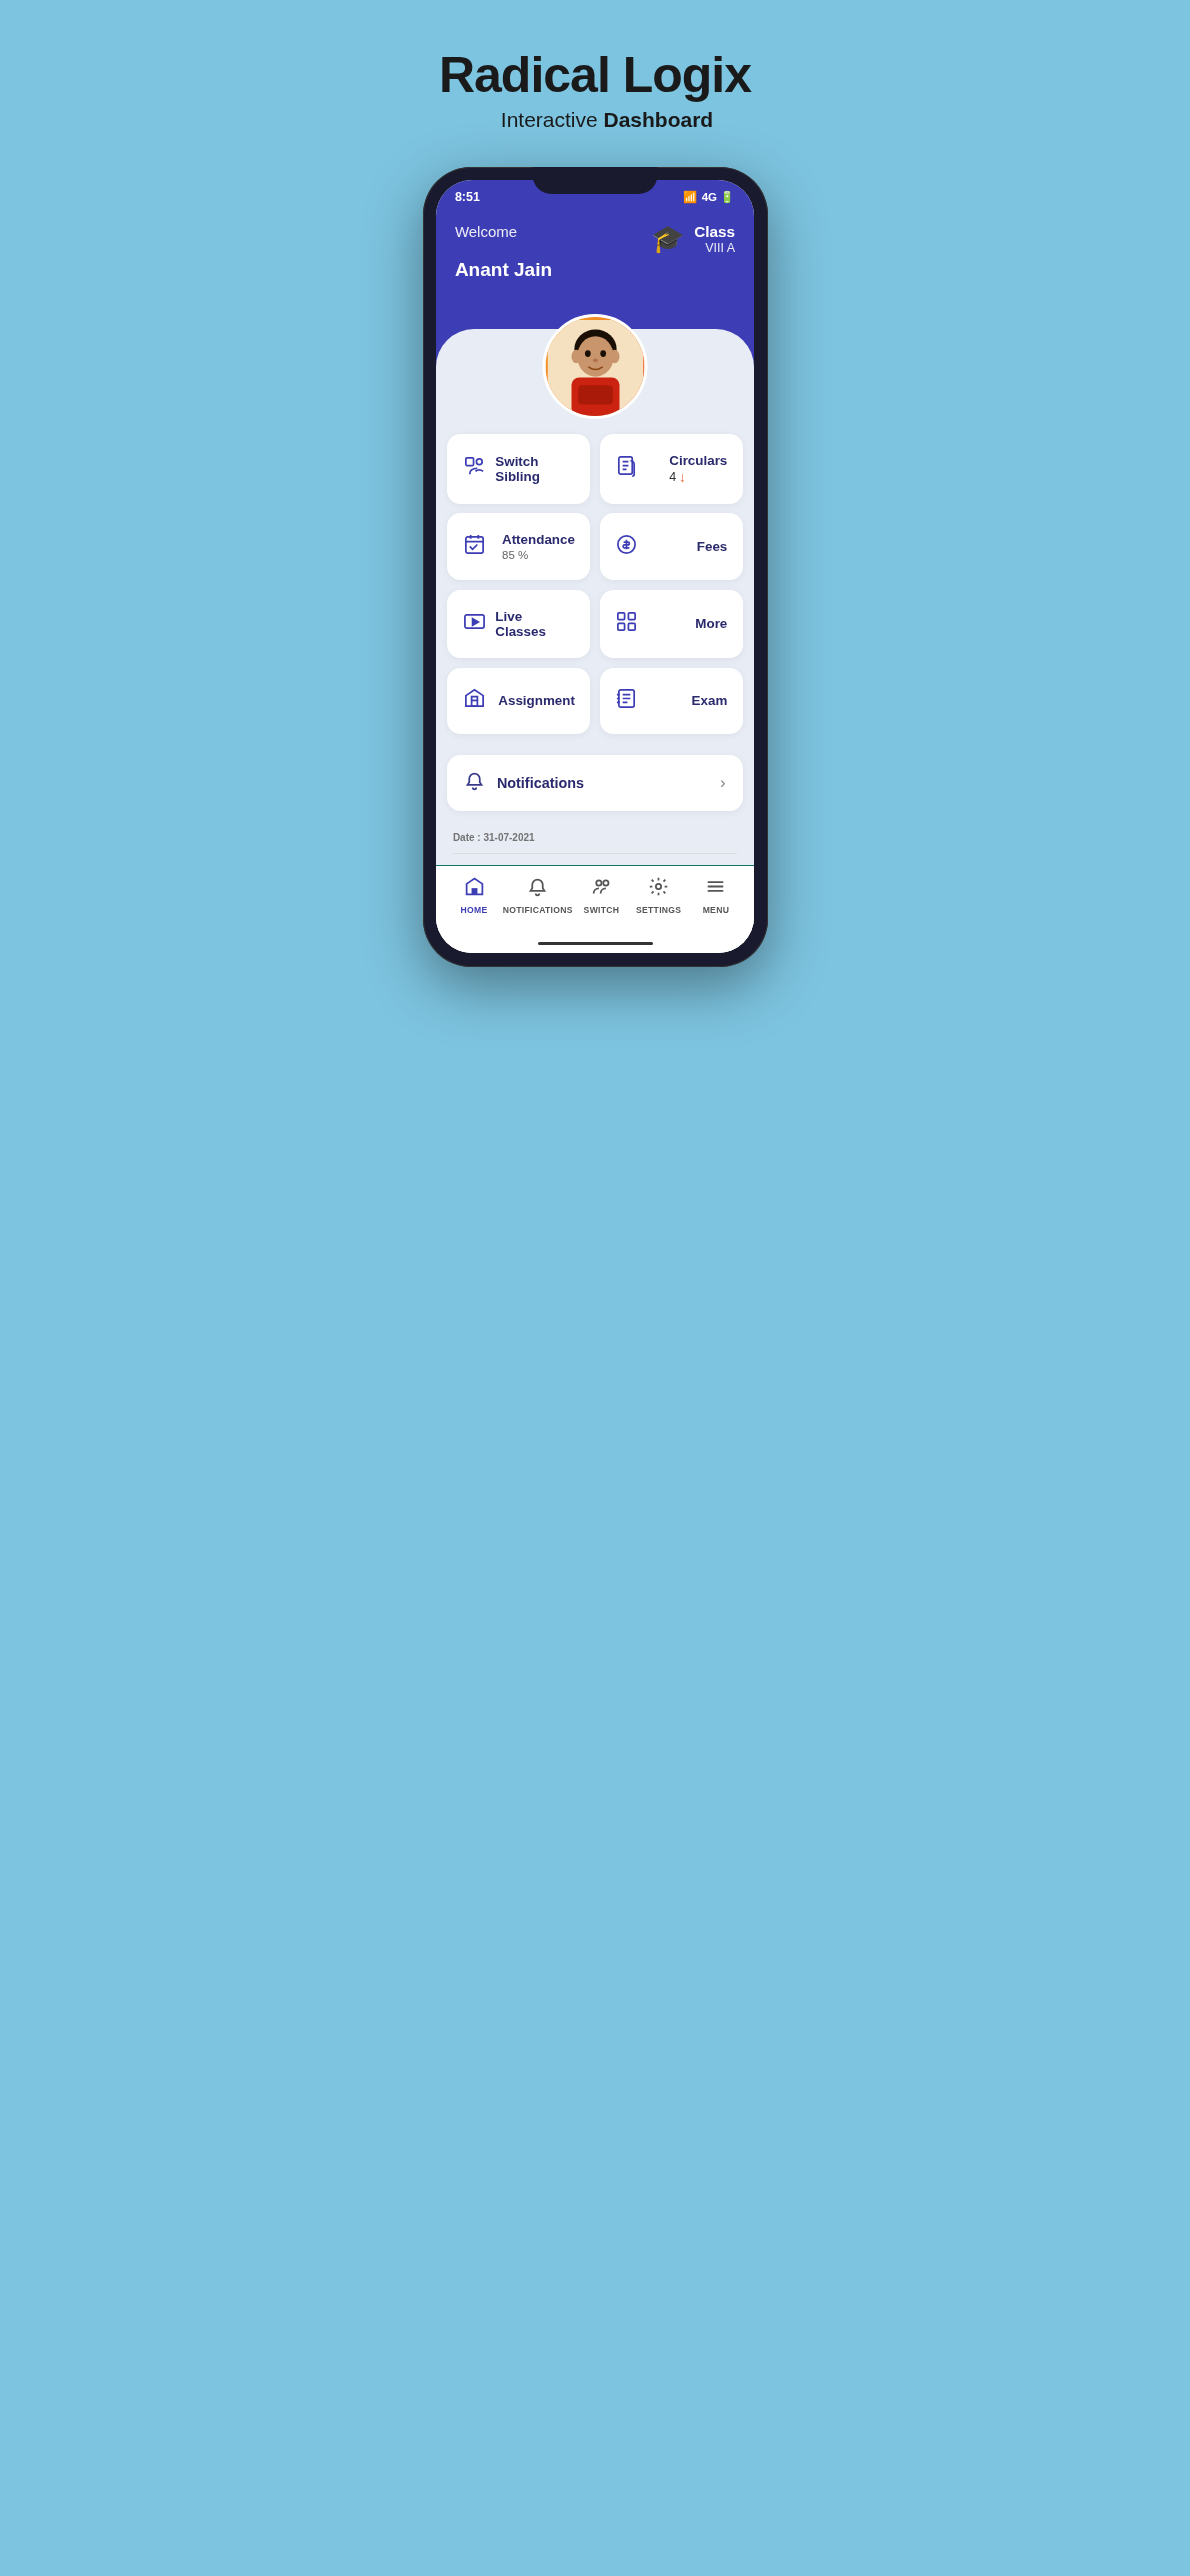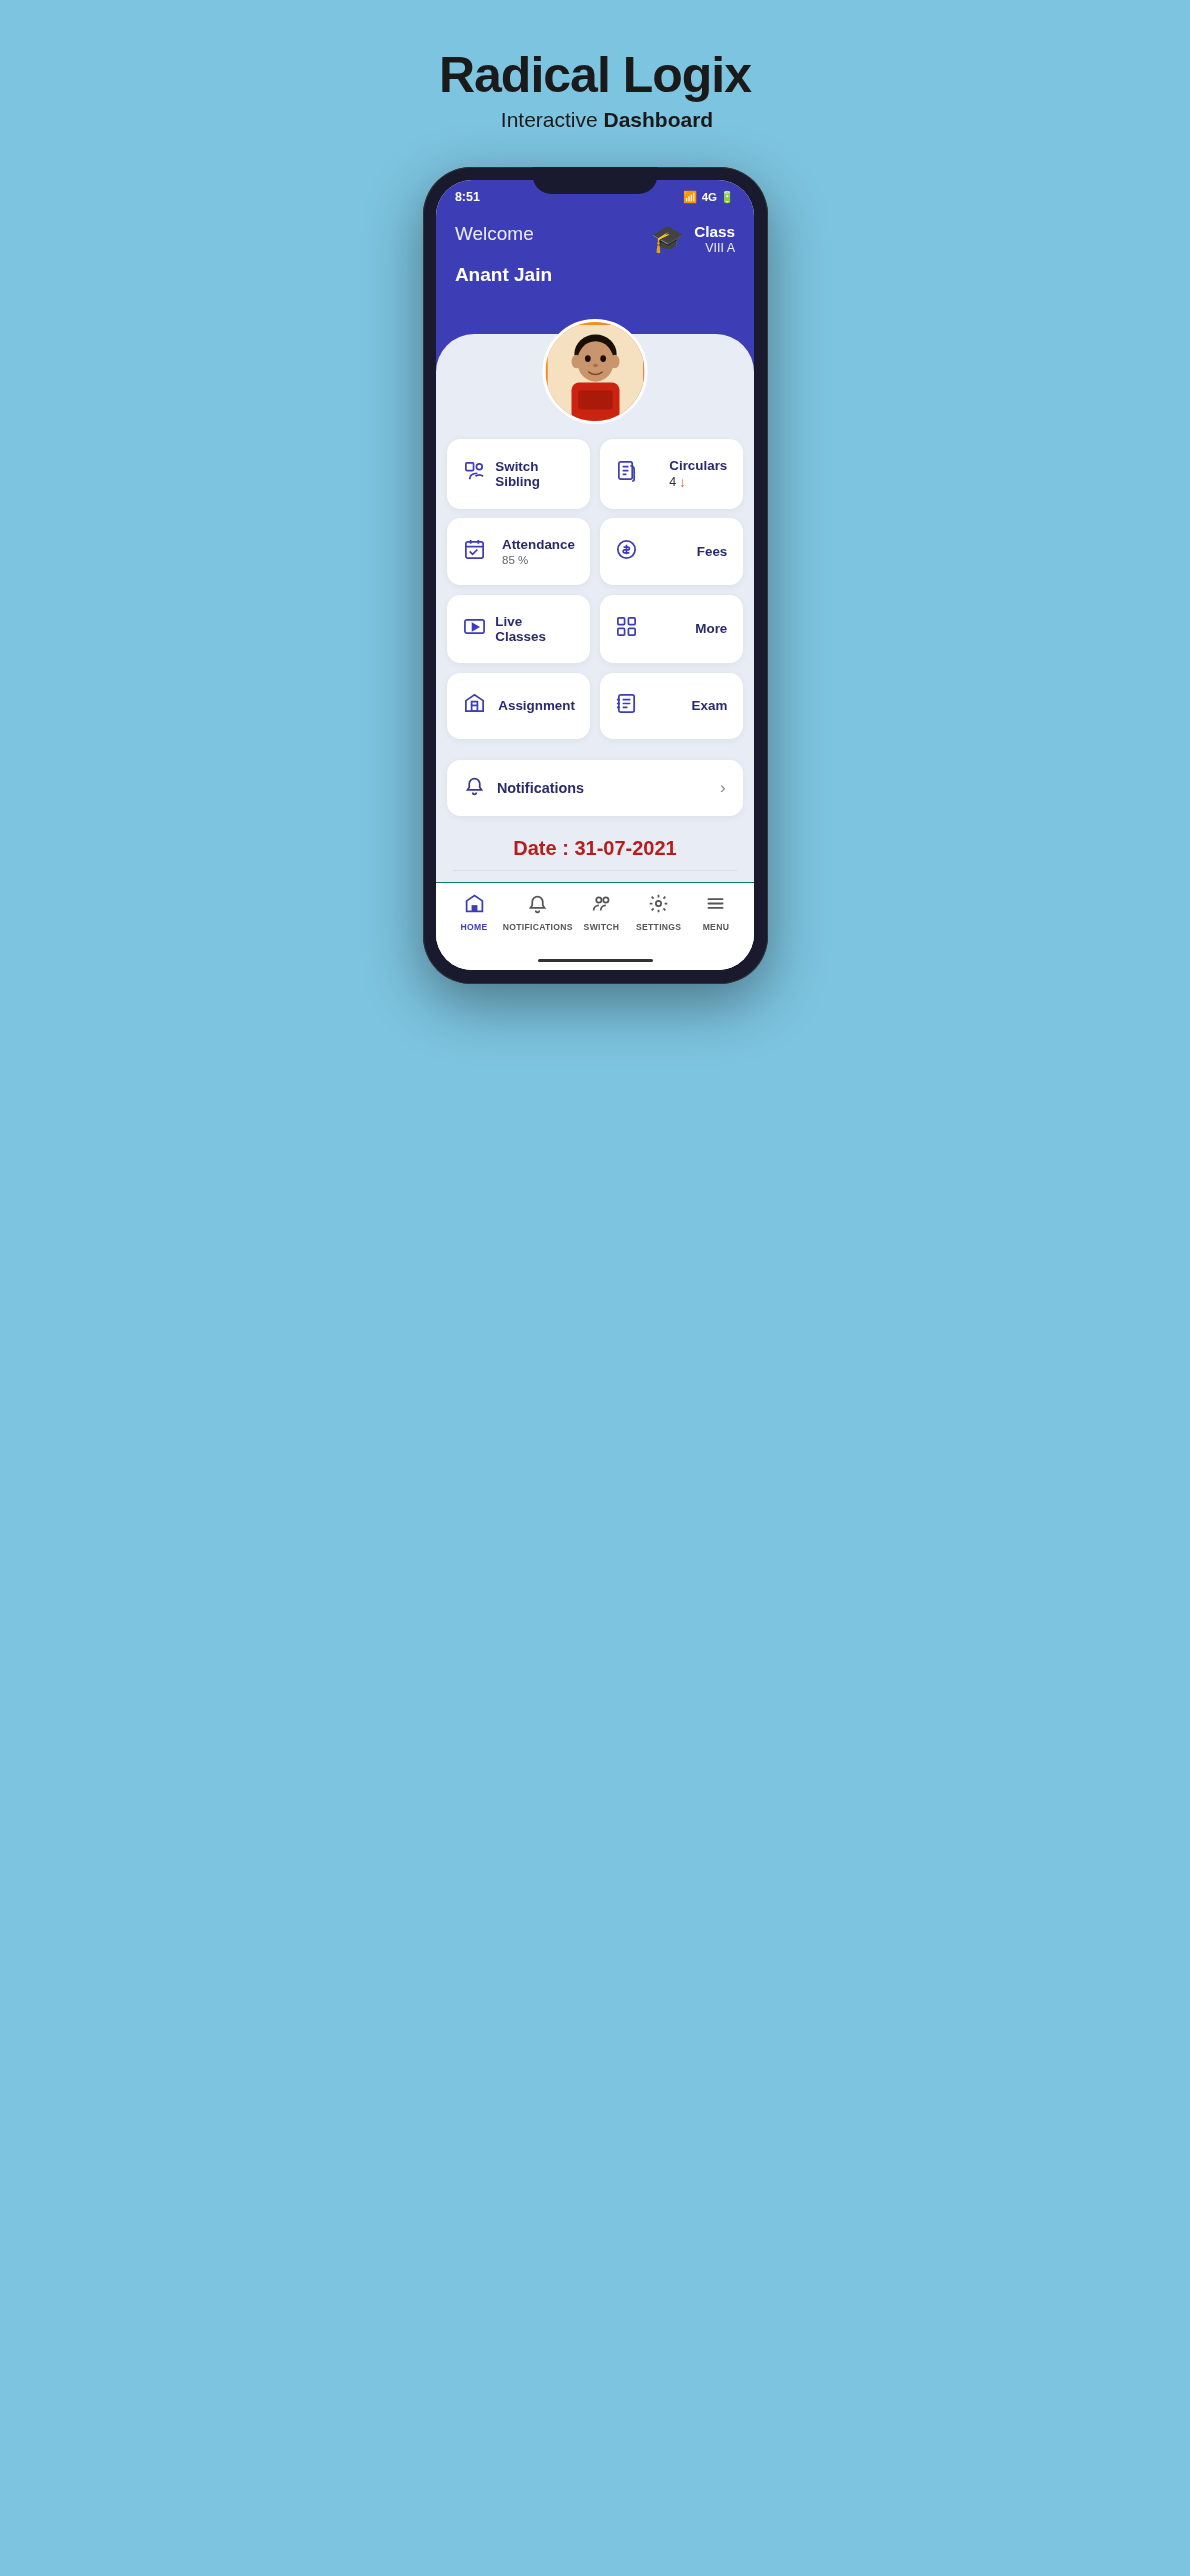--- a/index.html
+++ b/index.html
@@ -93,21 +93,21 @@
       display: flex;
       justify-content: space-between;
       align-items: flex-start;
     }
 
     .welcome-section {
       color: white;
     }
 
     .welcome-text {
-      font-size: 19px;
+      font-size: 15px;
       opacity: 0.9;
       font-weight: 400;
     }
 
     .student-name {
       font-size: 19px;
       font-weight: 700;
       margin-top: 19px;
     }
 
@@ -261,24 +261,23 @@
       font-size: 17px;
       color: #888;
     }
 
     
     .date-bar {
       padding: 9.6px 17px 11.5px;
     }
 
     .date-text {
-      font-size: 20px;
+      font-size: 10px;
       font-weight: 600;
-      color: #b91c1c;
-      text-align: center;
+      color: #737373;
     }
 
     .date-divider {
       height: 1px;
       background: #ddd;
       margin-top: 9.6px;
     }
 
     
     .bottom-nav {

